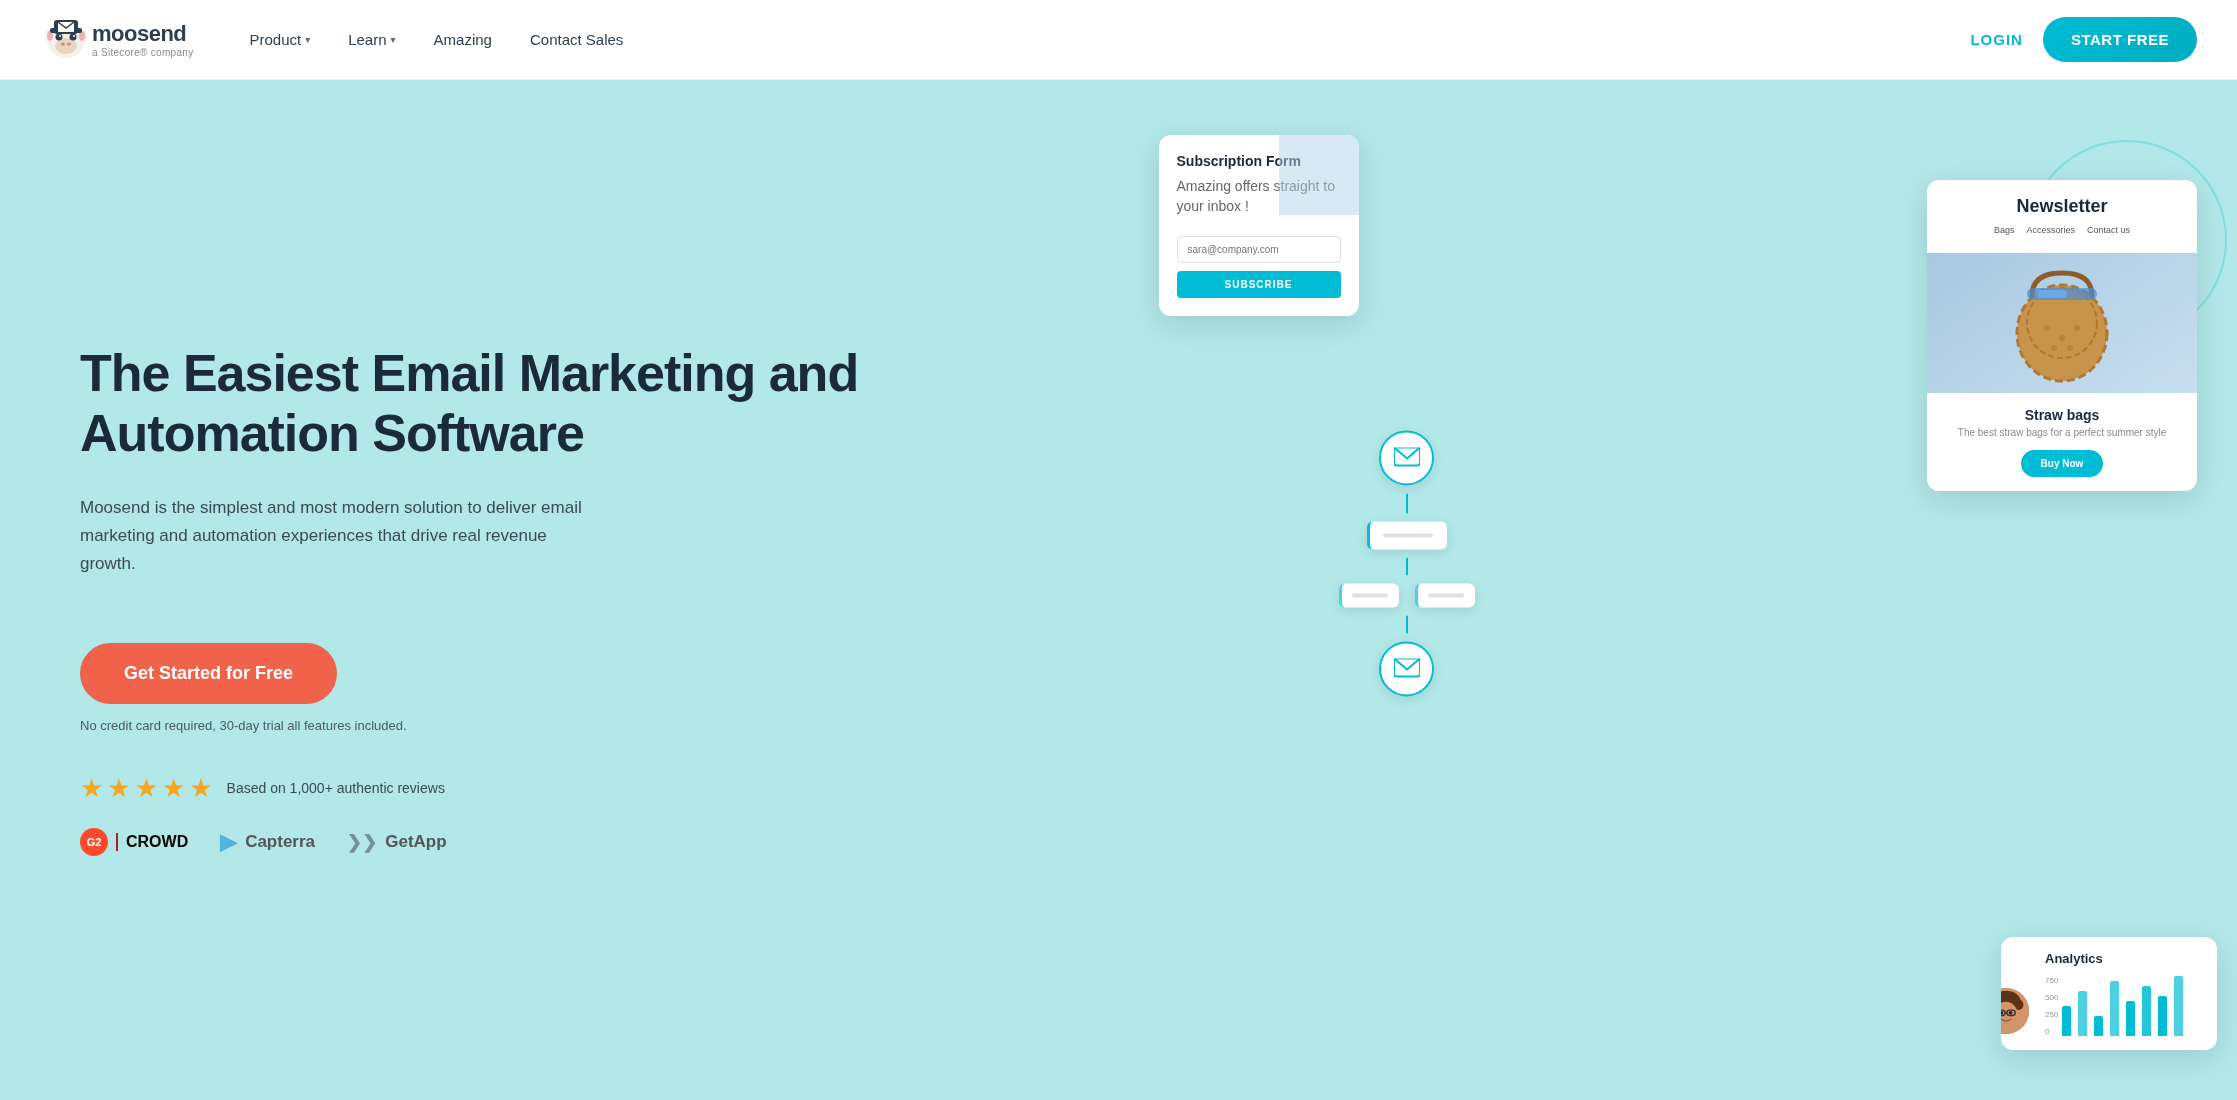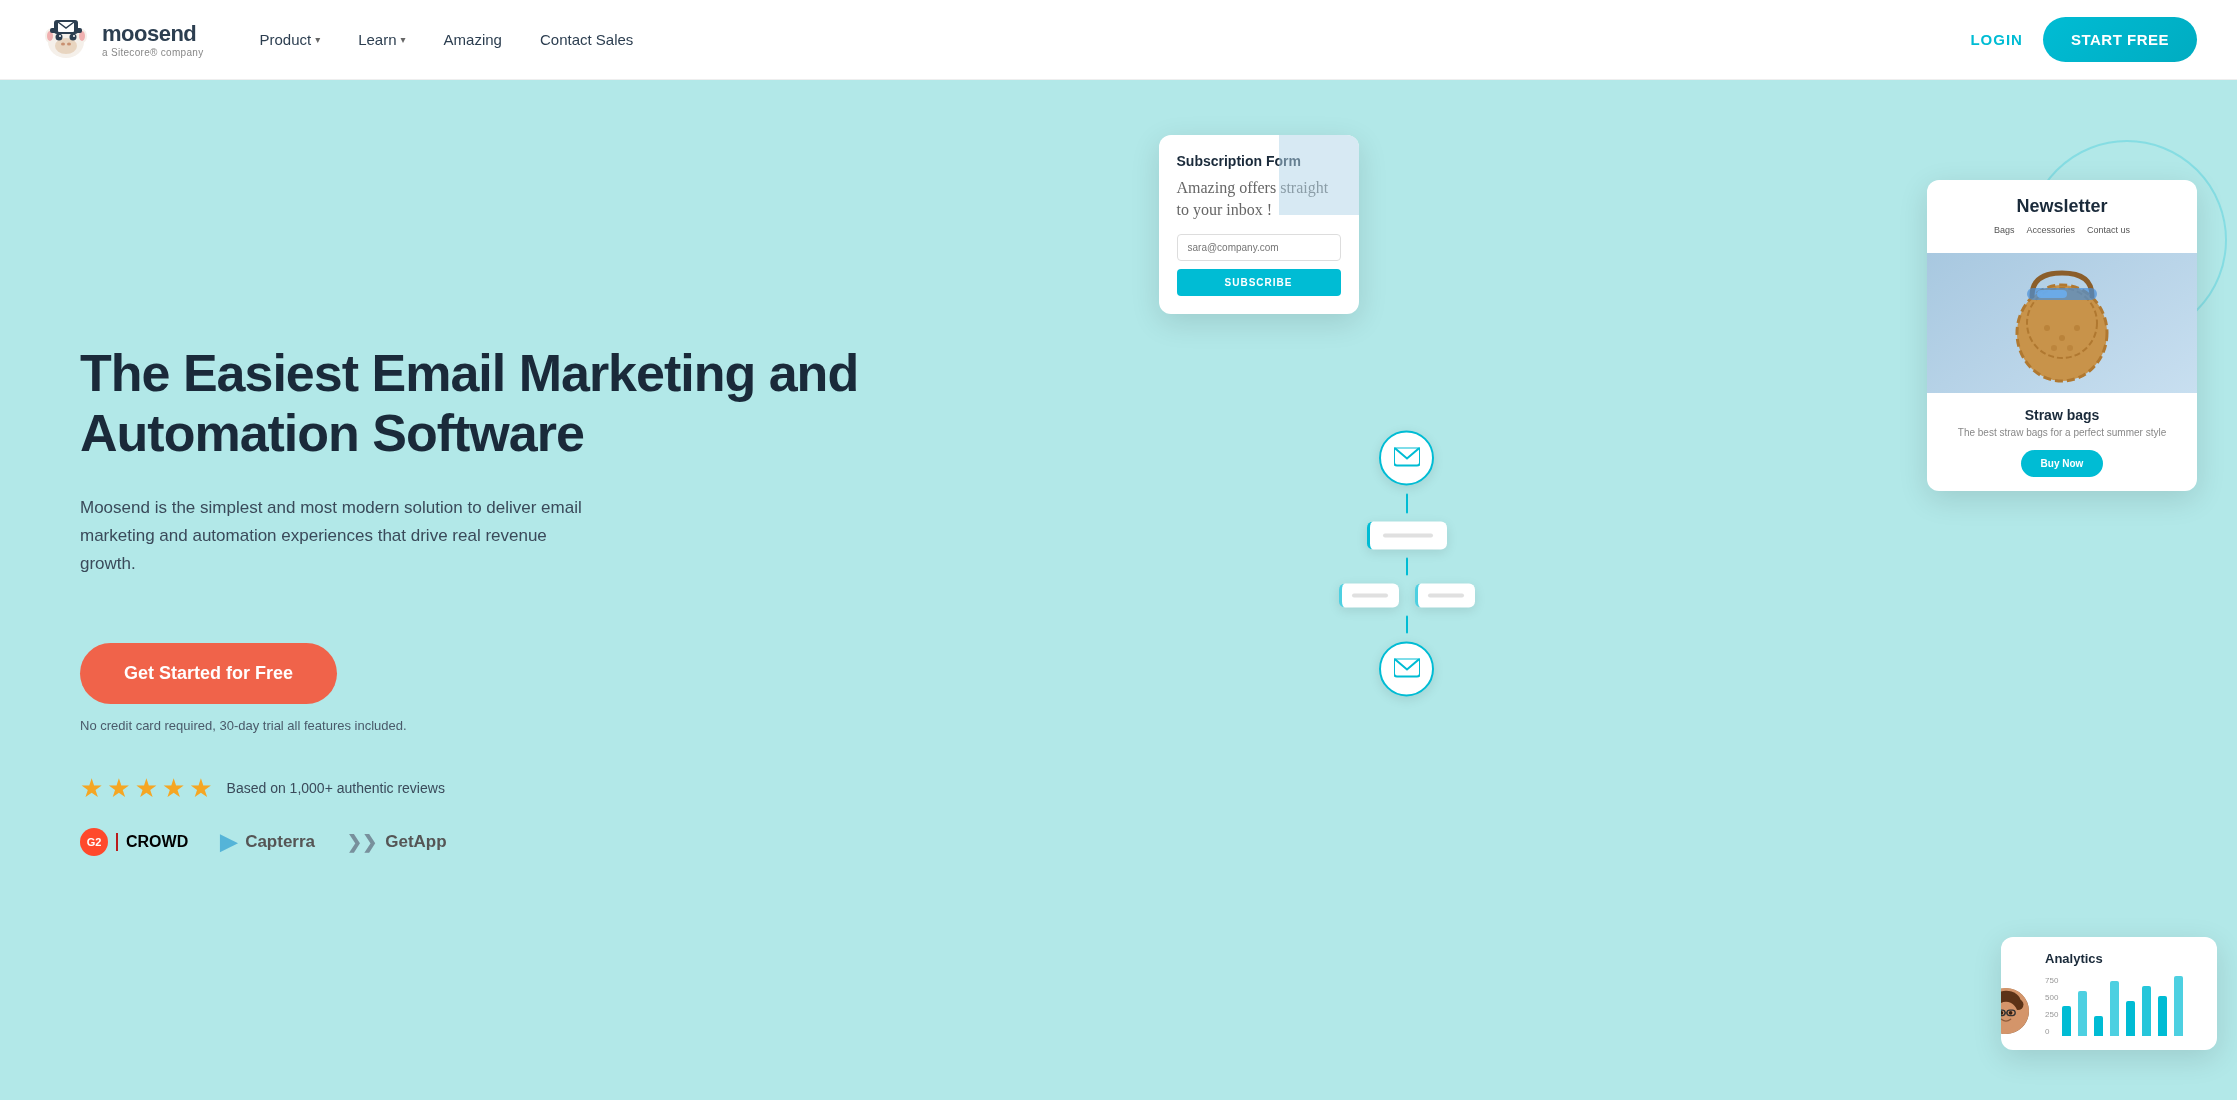--- a/index.html
+++ b/index.html
@@ -12,21 +12,20 @@
       padding: 0 40px;
       height: 80px;
       background: #fff;
       border-bottom: 1px solid #eee;
       position: relative;
       z-index: 10;
     }
     .logo-area {
       display: flex;
       align-items: center;
-      gap: 10px;
       margin-right: 40px;
       text-decoration: none;
     }
     .logo-icon {
       width: 52px;
       height: 52px;
     }
     .logo-text-block { display: flex; flex-direction: column; }
     .logo-name {
       font-size: 22px;
@@ -201,25 +200,24 @@
       padding: 18px;
       z-index: 3;
     }
     .sub-card-title {
       font-size: 14px;
       font-weight: 700;
       color: #1a2a3a;
       margin-bottom: 8px;
     }
     .sub-card-desc {
-      font-size: 16px;
+      font-size: 14px;
       color: #666;
-      margin-bottom: 12px;
+      margin-bottom: 20px;
       line-height: 1.4;
-      font-family: Liberation Serif, serif;
     }
     .sub-email-input {
       width: 100%;
       border: 1px solid #ddd;
       border-radius: 4px;
       padding: 7px 10px;
       font-size: 10px;
       color: #888;
       margin-bottom: 8px;
       outline: none;

